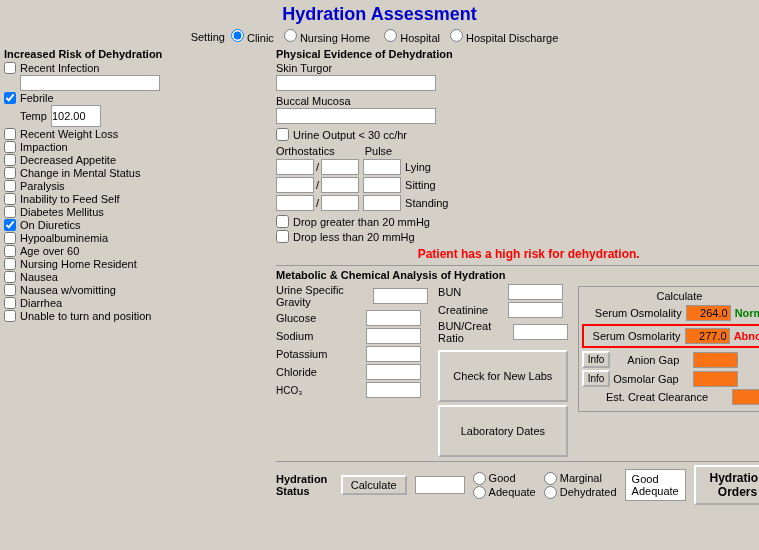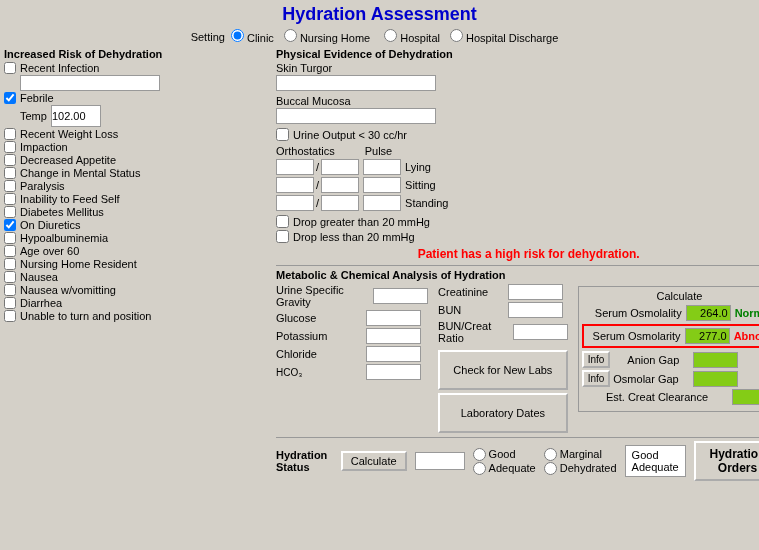--- a/index.html
+++ b/index.html
@@ -124,21 +124,21 @@
     .high-risk-text {
       color: red;
       font-weight: bold;
       font-size: 12px;
       margin-top: 4px;
       text-align: center;
     }
     .btn {
       background: #d4d0c8;
       border: 2px outset #ffffff;
-      padding: 12px 10px;
+      padding: 18px 10px;
       font-size: 11px;
       cursor: pointer;
       min-width: 80px;
       text-align: center;
     }
     
     .metabolic-section {
       margin-top: 4px;
       border-top: 1px solid #999;
       padding-top: 3px;
@@ -189,21 +189,21 @@
     }
     .calc-row-label {
       min-width: 100px;
       text-align: right;
       margin-right: 4px;
     }
     .calc-input {
       width: 45px;
       height: 16px;
       border: 1px solid #999;
-      background: #84cc16;
+      background: #f97316;
       font-size: 11px;
       text-align: right;
       padding-right: 2px;
     }
     .normal-text {
       color: green;
       font-weight: bold;
       margin-left: 4px;
     }
     .abnormal-text {
@@ -464,40 +464,44 @@
           <div class="metabolic-col">
             <div class="met-row">
               <span class="met-label">Urine Specific Gravity</span>
               <input type="text" class="met-input" style="">
             </div>
             <div class="met-row">
               <span class="met-label">Glucose</span>
               <input type="text" class="met-input" style="">
             </div>
             <div class="met-row">
+              <span class="met-label">Sodium</span>
+              <input type="text" class="met-input" style="">
+            </div>
+            <div class="met-row">
               <span class="met-label">Potassium</span>
               <input type="text" class="met-input" style="">
             </div>
             <div class="met-row">
               <span class="met-label">Chloride</span>
               <input type="text" class="met-input" style="">
             </div>
             <div class="met-row">
               <span class="met-label hco3">HCO₃</span>
               <input type="text" class="met-input" style="">
             </div>
           </div>
 
           <div class="metabolic-col" style="margin-left:4px;">
             <div class="met-row">
+              <span class="met-label" style="min-width:70px">BUN</span>
+              <input type="text" class="met-input" style="">
+            </div>
+            <div class="met-row">
               <span class="met-label" style="min-width:70px">Creatinine</span>
-              <input type="text" class="met-input" style="">
-            </div>
-            <div class="met-row">
-              <span class="met-label" style="min-width:70px">BUN</span>
               <input type="text" class="met-input" style="">
             </div>
             <div class="met-row">
               <span class="met-label" style="min-width:70px">BUN/Creat Ratio</span>
               <input type="text" class="met-input" style="">
             </div>
 
             <div class="labs-btns" style="margin-top:4px;">
               <button class="btn">Check for New Labs</button>
               <button class="btn">Laboratory Dates</button>

